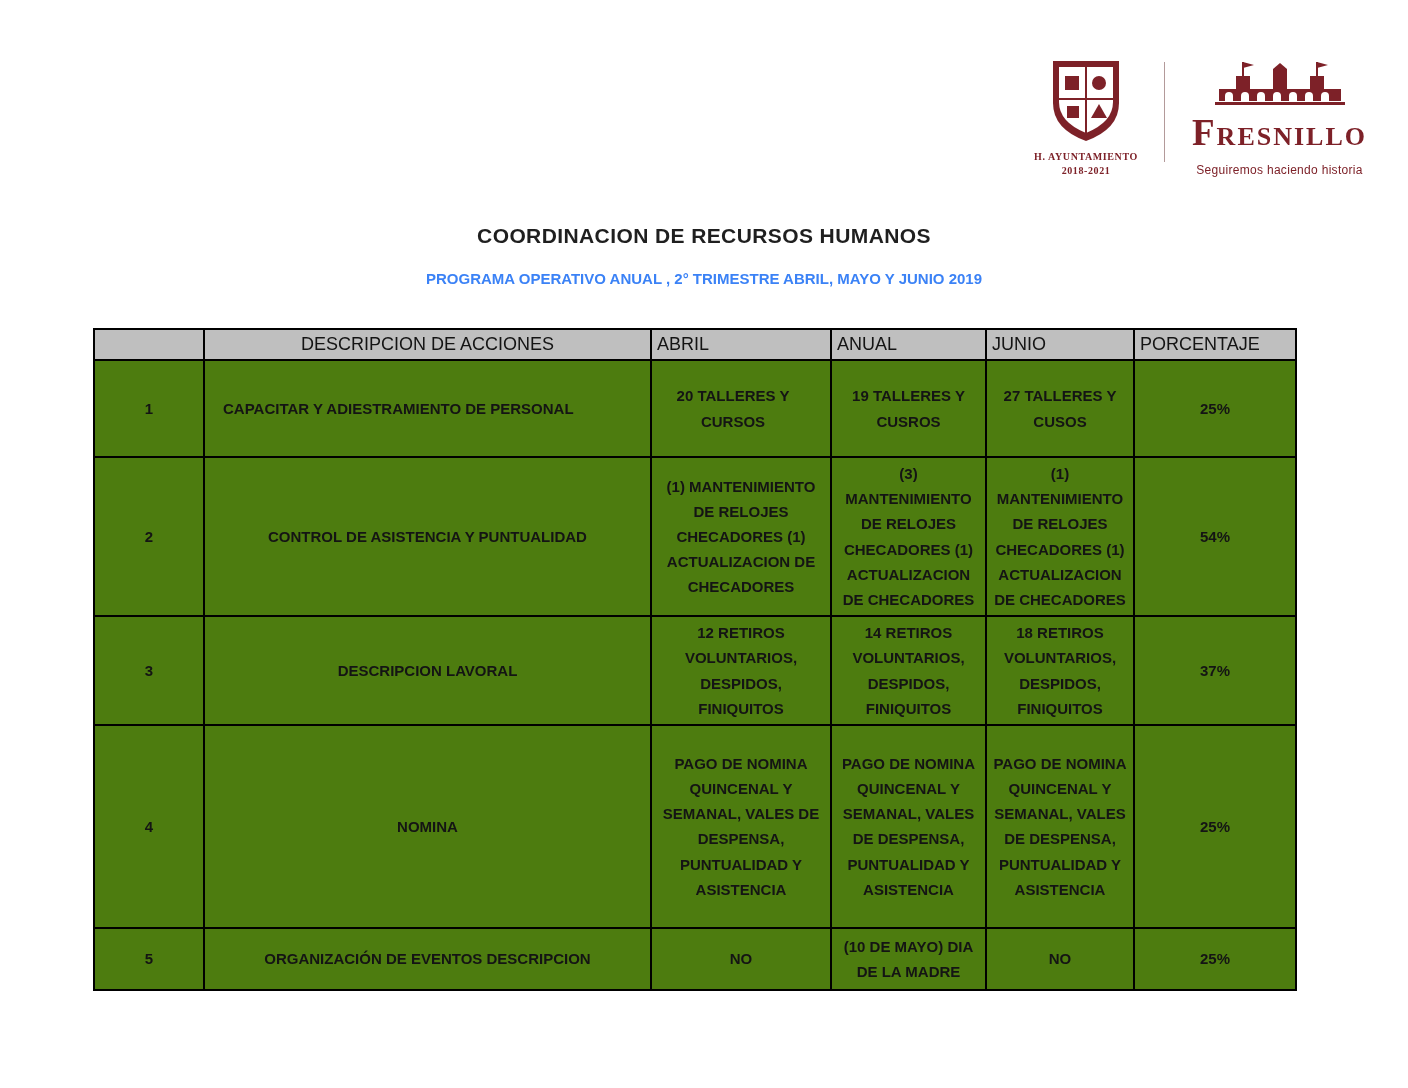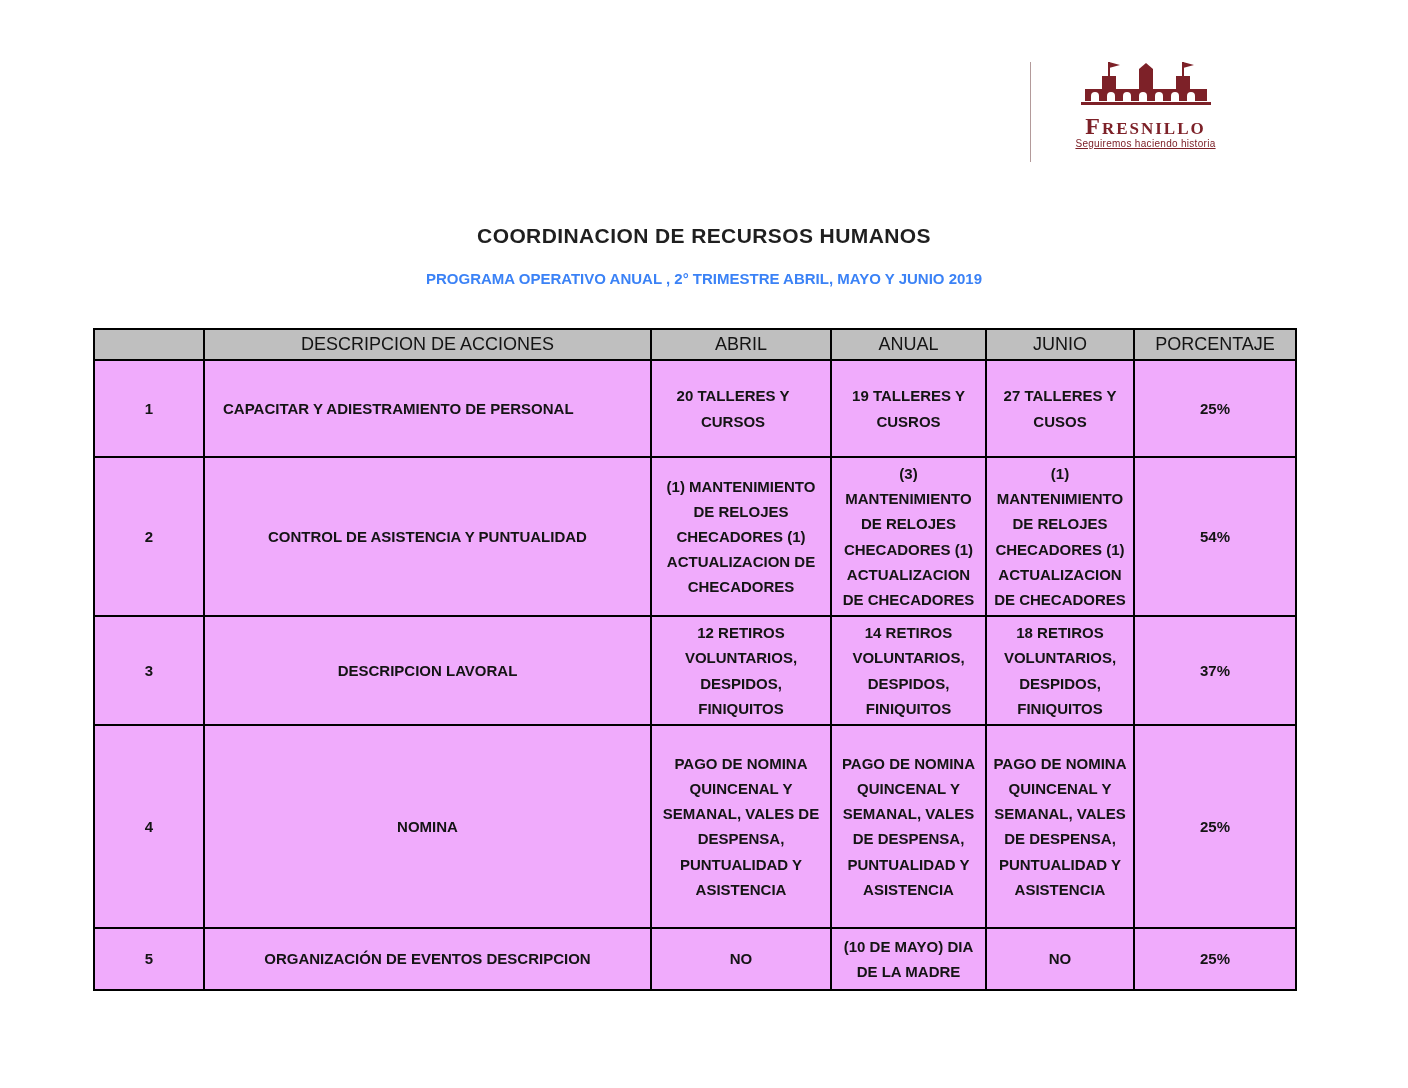--- a/index.html
+++ b/index.html
@@ -24,74 +24,92 @@
     font-size: 10px; letter-spacing: 0.6px;
     color: #7d2128; line-height: 1.35; font-weight: bold;
   }
   .logo-divider {
     width: 1px; height: 100px; background: #b39a9a; margin-top: 4px;
   }
   .brand { width: 185px; text-align: center; }
   .brand-word {
     font-family: "Liberation Serif", serif;
     font-variant: small-caps;
-    font-size: 24px; line-height: 1;
+    font-size: 37px; line-height: 1;
     color: #7d2128; letter-spacing: 2px; font-weight: bold;
     margin-top: 2px;
   }
   .brand-tagline {
-    font-size: 10px; color: #7d2128; margin-top: 0; letter-spacing: 0.3px; text-decoration: underline;
+    font-size: 12px; color: #7d2128; margin-top: 12px; letter-spacing: 0.3px;
   }
 
   
   .page-title {
     position: absolute; top: 224px; left: 0; width: 1408px;
     text-align: center; font-size: 21px; font-weight: bold;
     letter-spacing: 0.4px; color: #1f1f1f;
   }
   .page-subtitle {
     position: absolute; top: 270px; left: 0; width: 1408px;
     text-align: center; font-size: 15px; font-weight: bold; color: #3b82f6;
   }
 
   
   table.poa {
     position: absolute; top: 328px; left: 93px;
     width: 1202px; border-collapse: collapse; table-layout: fixed;
-    background: #f0abfc;
+    background: #4d7c0f;
   }
   table.poa th, table.poa td {
     border: 2px solid #000;
     vertical-align: middle;
     overflow: hidden;
   }
   table.poa thead th {
     background: #bfbfbf;
     height: 31px;
     font-size: 18px; font-weight: normal; color: #141414;
-    text-align: center; padding: 2px 5px;
+    text-align: left; padding: 2px 5px;
   }
   table.poa thead th.th-desc { text-align: center; }
   table.poa thead th.th-num { padding: 0; }
   table.poa td {
     font-size: 15px; font-weight: bold; color: #141414;
     text-align: center; padding: 3px 5px; line-height: 1.68;
   }
   tbody tr:nth-child(1) { height: 97px; }
   tbody tr:nth-child(2) { height: 148px; }
   tbody tr:nth-child(3) { height: 97px; }
   tbody tr:nth-child(4) { height: 203px; }
   tbody tr:nth-child(5) { height: 62px; }
   tbody tr:nth-child(1) td.desc { text-align: left; padding-left: 18px; }
   tbody tr:nth-child(1) td.c-abril { padding-left: 2px; padding-right: 18px; }
 </style>
 </head>
 <body>
 
 <header class="logos">
+  <div class="crest">
+    <span>
+      <svg width="78" height="86" viewBox="0 0 78 86" aria-hidden="true">
+        <path d="M6 3 H72 V45 Q72 71 39 83 Q6 71 6 45 Z" fill="#7d2128"></path>
+        <path d="M12 9 H66 V44 Q66 64 39 75 Q12 64 12 44 Z" fill="#ffffff"></path>
+        <line x1="39" y1="9" x2="39" y2="75" stroke="#7d2128" stroke-width="2"></line>
+        <line x1="12" y1="41" x2="66" y2="41" stroke="#7d2128" stroke-width="2"></line>
+        <rect x="18" y="18" width="14" height="14" fill="#7d2128"></rect>
+        <circle cx="52" cy="25" r="7" fill="#7d2128"></circle>
+        <rect x="20" y="48" width="12" height="12" fill="#7d2128"></rect>
+        <path d="M52 46 l8 14 h-16 z" fill="#7d2128"></path>
+      </svg>
+    </span>
+    <div class="crest-caption">
+      <div>H. AYUNTAMIENTO</div>
+      <div>2018-2021</div>
+    </div>
+  </div>
 
   <div class="logo-divider"></div>
 
   <div class="brand">
     <span>
       <svg width="134" height="50" viewBox="0 0 134 50" aria-hidden="true">
         <line x1="30" y1="4" x2="30" y2="20" stroke="#7d2128" stroke-width="2"></line>
         <path d="M30 4 l11 3 l-11 3 z" fill="#7d2128"></path>
         <line x1="104" y1="4" x2="104" y2="20" stroke="#7d2128" stroke-width="2"></line>
         <path d="M104 4 l11 3 l-11 3 z" fill="#7d2128"></path>

